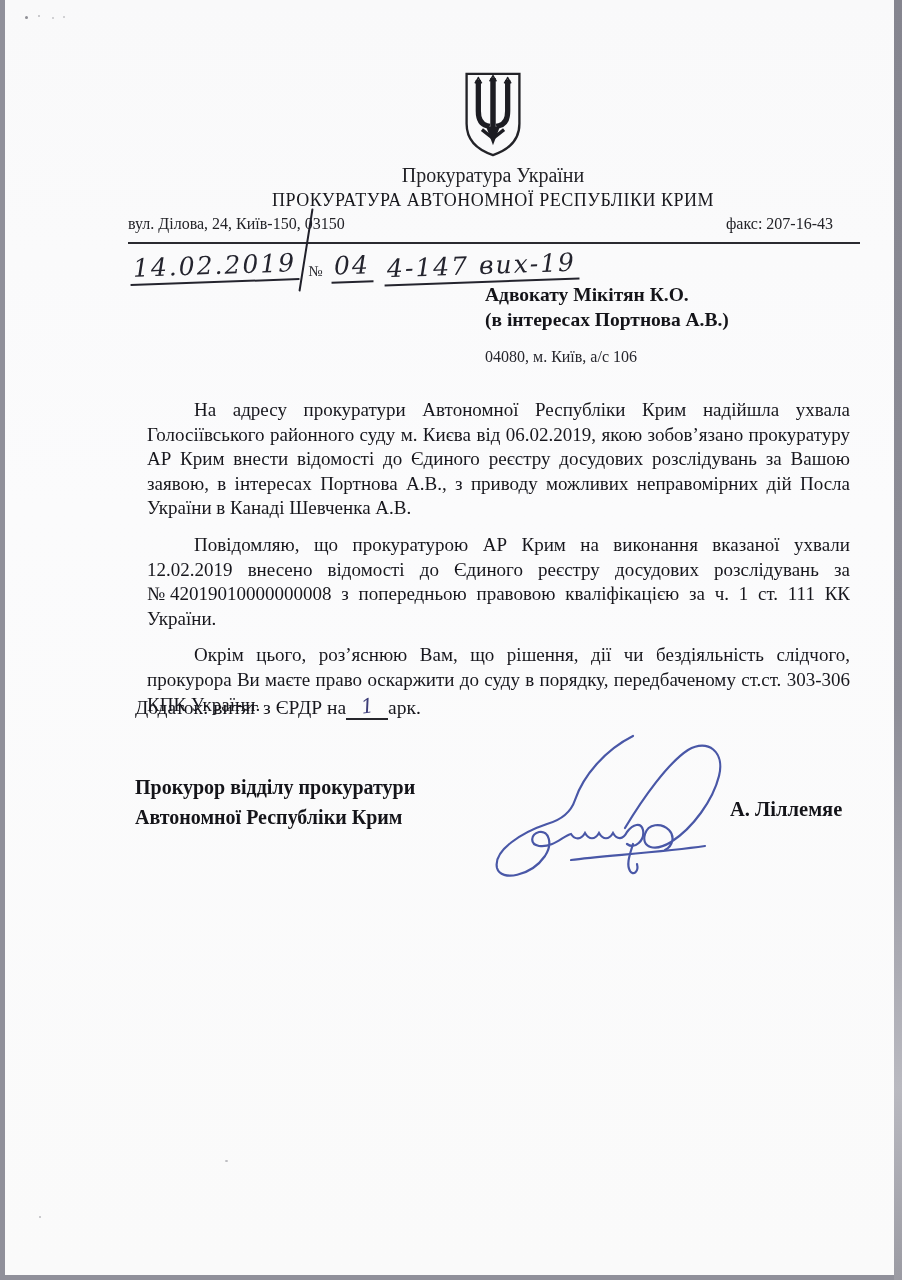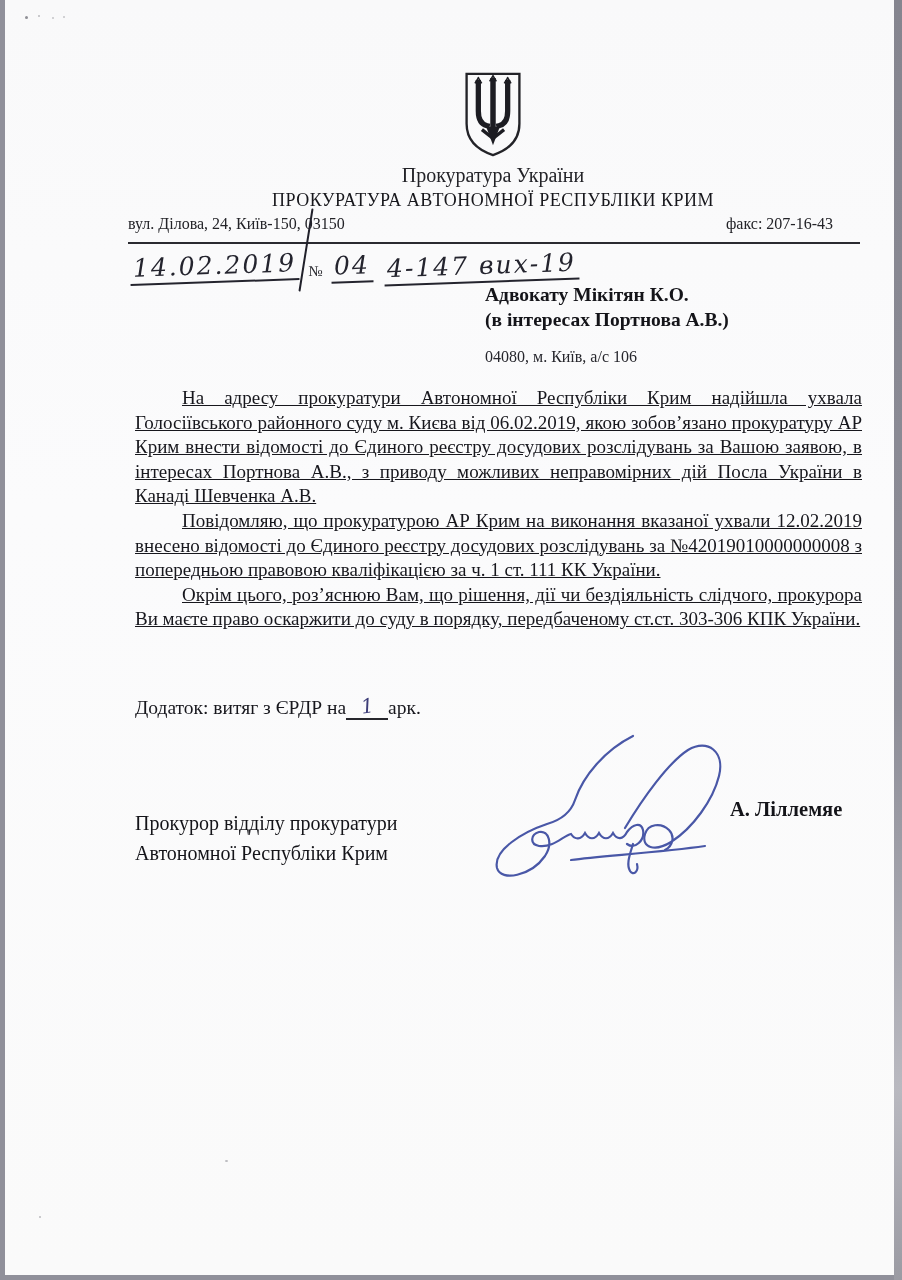--- a/index.html
+++ b/index.html
@@ -54,39 +54,39 @@
   .addressee{position:absolute;left:480px;top:282px;line-height:25px;}
   .addressee .b{font-weight:bold;font-size:19.5px;color:#141419;}
   .addressee .s{font-size:16px;color:#26262c;margin-top:12px;}
 
   
   .body-text{
     position:absolute;left:130px;top:386px;width:727px;
     font-size:19px;line-height:24.6px;color:#17171d;
     text-align:justify;
   }
-  .body-text p{margin:0;text-indent:47px;text-decoration:underline;}
+  .body-text p{margin:12px;text-indent:47px;}
 
   .attachment{
     position:absolute;left:130px;top:695px;font-size:19.5px;color:#17171d;
     display:flex;align-items:baseline;
   }
   .sheet-slot{
     display:inline-block;width:42px;border-bottom:2px solid #26262c;
     text-align:center;transform:translateY(-1px);
   }
   .sheet-num{
     font-family:"DejaVu Serif",serif;font-style:italic;
     color:#3d3d78;font-size:20px;display:inline-block;transform:rotate(-8deg);
   }
 
   
   .sig-title{
     position:absolute;left:130px;top:772px;
-    font-weight:normal;font-size:20px;line-height:30px;color:#141419;margin-top:36px;
+    font-weight:bold;font-size:20px;line-height:30px;color:#141419;
   }
   .sig-name{
     position:absolute;left:725px;top:798px;
     font-weight:bold;font-size:20.5px;color:#141419;white-space:nowrap;
   }
   .sig-scrawl{position:absolute;left:478px;top:728px;width:250px;height:160px;}
 </style>
 </head>
 <body>
 

